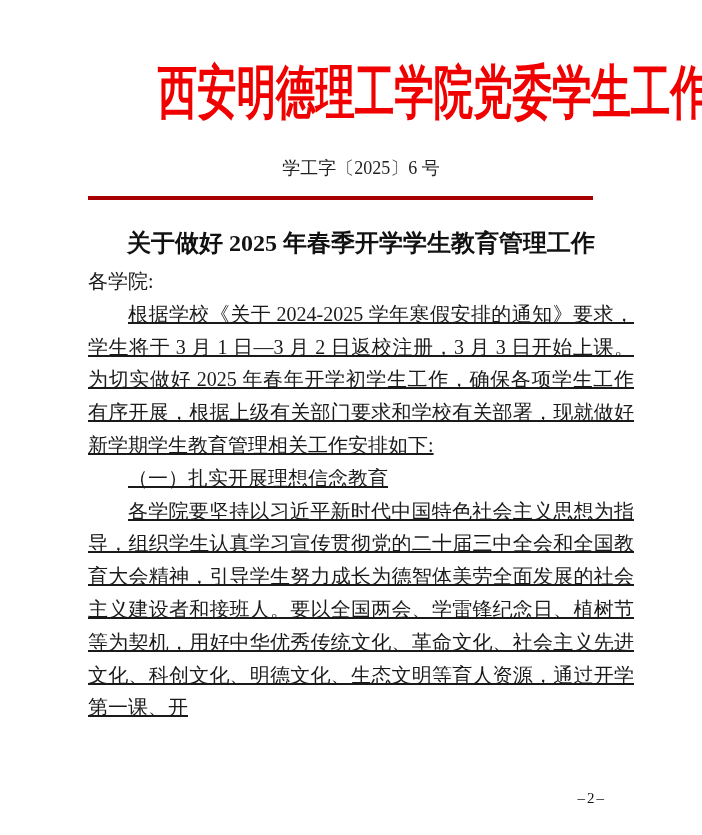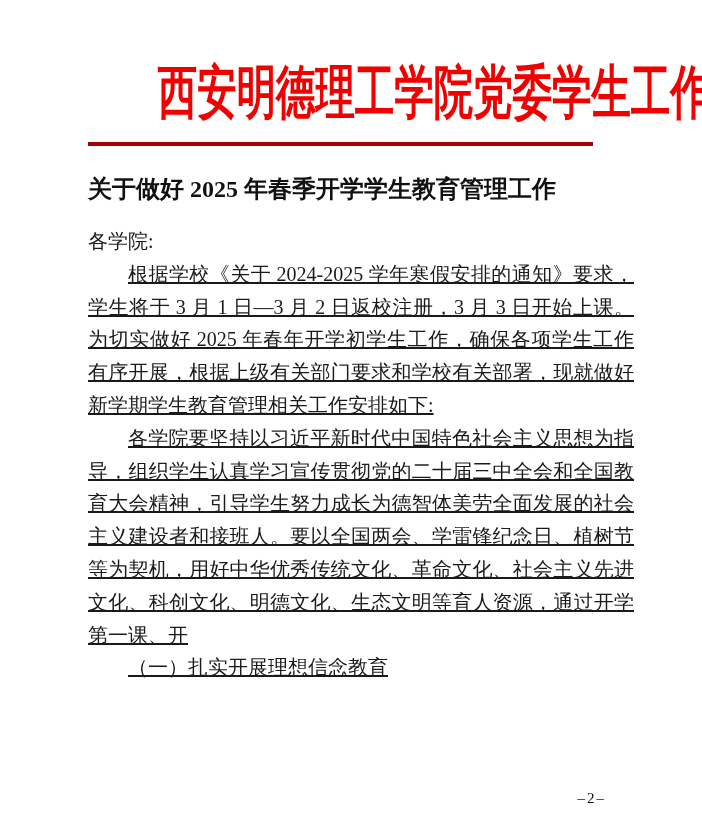--- a/index.html
+++ b/index.html
@@ -44,29 +44,29 @@
   
   .red-line {
     margin: 16px 0 0 88px;
     width: 505px;
     height: 4px;
     background: #a60000;
   }
   
   .notice-title {
     margin: 26px 68px 0 88px;
-    text-align: left;
+    text-align: center;
     font-size: 24px;
     font-weight: bold;
     line-height: 35px;
     color: #111111;
   }
   
   .body-text {
-    margin: 18px 68px 0 88px;
+    margin: 4px 68px 0 88px;
     font-size: 20px;
     line-height: 32.8px;
     text-align: justify;
     text-justify: inter-ideograph;
     color: #1a1a1a;
   }
   .body-text p {
     margin: 0;
     padding: 0;
   }
@@ -95,29 +95,30 @@
 </style>
 </head>
 <body>
 
 <div class="page">
 
   <div class="red-header">
     <span class="condensed">西安明德理工学院党委学生工作部文件</span>
   </div>
 
+  <div class="doc-number">学工字〔2025〕6 号</div>
 
   <div class="red-line"></div>
 
   <div class="notice-title">
     <div>关于做好 2025 年春季开学学生教育管理工作</div>
   </div>
 
   <div class="body-text">
     <p>各学院:</p>
     <p class="indent-2">根据学校《关于 2024-2025 学年寒假安排的通知》要求，学生将于 3 月 1 日—3 月 2 日返校注册，3 月 3 日开始上课。为切实做好 2025 年春年开学初学生工作，确保各项学生工作有序开展，根据上级有关部门要求和学校有关部署，现就做好新学期学生教育管理相关工作安排如下:</p>
+    <p class="indent-2 subsection-heading">（一）扎实开展理想信念教育</p>
     <p class="indent-2">各学院要坚持以习近平新时代中国特色社会主义思想为指导，组织学生认真学习宣传贯彻党的二十届三中全会和全国教育大会精神，引导学生努力成长为德智体美劳全面发展的社会主义建设者和接班人。要以全国两会、学雷锋纪念日、植树节等为契机，用好中华优秀传统文化、革命文化、社会主义先进文化、科创文化、明德文化、生态文明等育人资源，通过开学第一课、开</p>
-    <p class="indent-2 subsection-heading">（一）扎实开展理想信念教育</p>
   </div>
 
   <div class="page-number">–2–</div>
 
 </div>
 
 </body></html>

